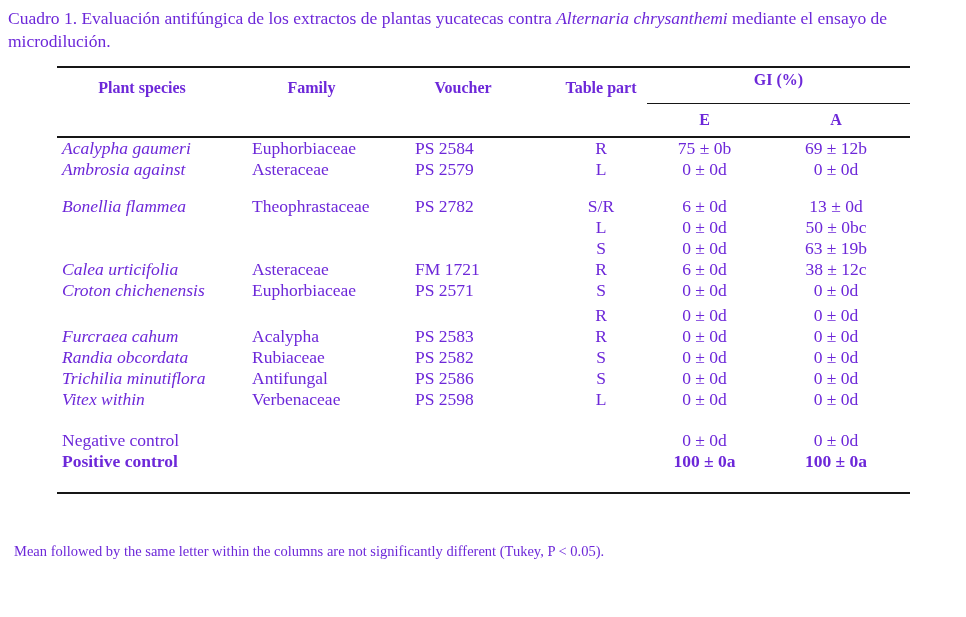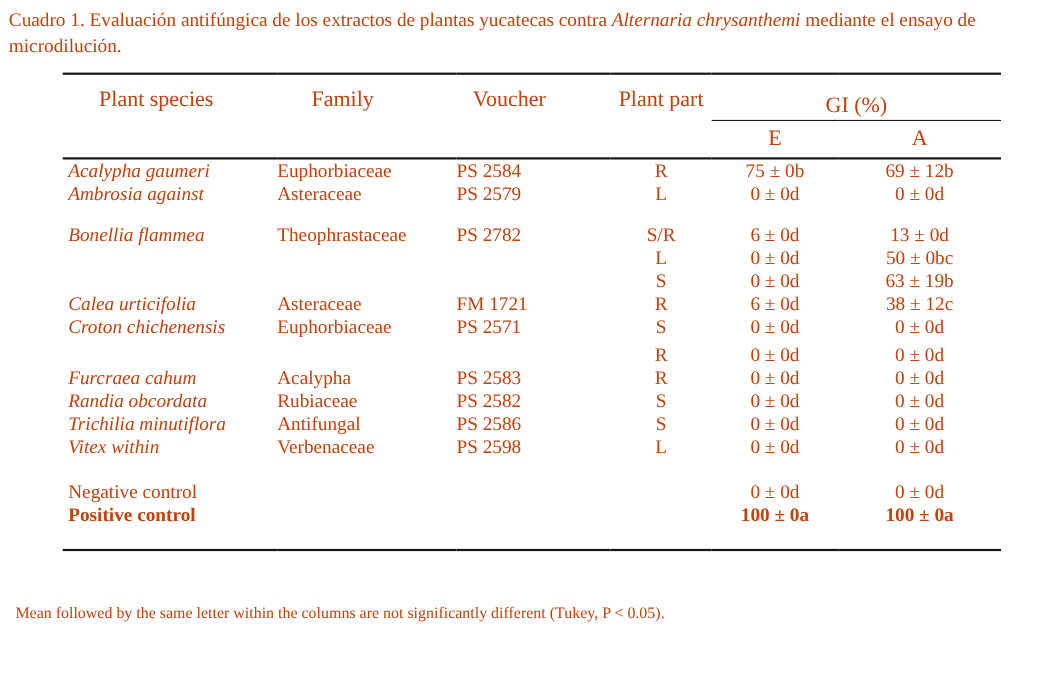--- a/index.html
+++ b/index.html
@@ -5,21 +5,21 @@
   html, body {
     margin: 0;
     padding: 0;
     background: #ffffff;
   }
   .page {
     position: relative;
     width: 966px;
     height: 617px;
     background: #ffffff;
-    color: #c2410c;
+    color: #6d28d9;
     font-family: "Liberation Serif", serif;
     overflow: hidden;
   }
   .titles {
     padding: 7px 6px 0 8px;
     max-width: 952px;
     font-size: 17.5px;
     line-height: 23px;
   }
   .title-line { margin: 0; }
@@ -27,35 +27,35 @@
 
   table.results {
     border-collapse: collapse;
     margin: 13px 0 0 57px;
     width: 853px;
     border-top: 2px solid #161616;
     border-bottom: 2px solid #161616;
     table-layout: fixed;
   }
   thead th {
-    font-weight: normal;
-    font-size: 20px;
+    font-weight: bold;
+    font-size: 16px;
   }
   tr.hrow1 th.span2 {
     vertical-align: top;
     padding-top: 11px;
     border-bottom: 2px solid #161616;
   }
   th.h-species { padding-right: 26px; }
   th.h-family  { padding-right: 45px; }
   th.h-voucher { padding-right: 45px; margin-top: 25px; }
   tr.hrow1 { height: 36px; }
   tr.hrow1 th.gi-group {
     vertical-align: top;
-    padding-top: 17px;
+    padding-top: 3px;
     border-bottom: 1.5px solid #161616;
   }
   tr.hrow2 { height: 34px; }
   tr.hrow2 th {
     vertical-align: middle;
     border-bottom: 2px solid #161616;
   }
   tbody td {
     font-size: 17.5px;
     line-height: 21px;
@@ -94,21 +94,21 @@
       <col style="width:140px">
       <col style="width:92px">
       <col style="width:115px">
       <col style="width:148px">
     </colgroup>
     <thead>
       <tr class="hrow1">
         <th class="span2 h-species" rowspan="2">Plant species</th>
         <th class="span2 h-family" rowspan="2">Family</th>
         <th class="span2 h-voucher" rowspan="2">Voucher</th>
-        <th class="span2" rowspan="2">Plant part</th>
+        <th class="span2" rowspan="2">Table part</th>
         <th class="gi-group" colspan="2">GI (%)</th>
       </tr>
       <tr class="hrow2">
         <th>E</th>
         <th>A</th>
       </tr>
     </thead>
     <tbody>
       <tr>
         <td class="c-sp">Acalypha gaumeri</td>

